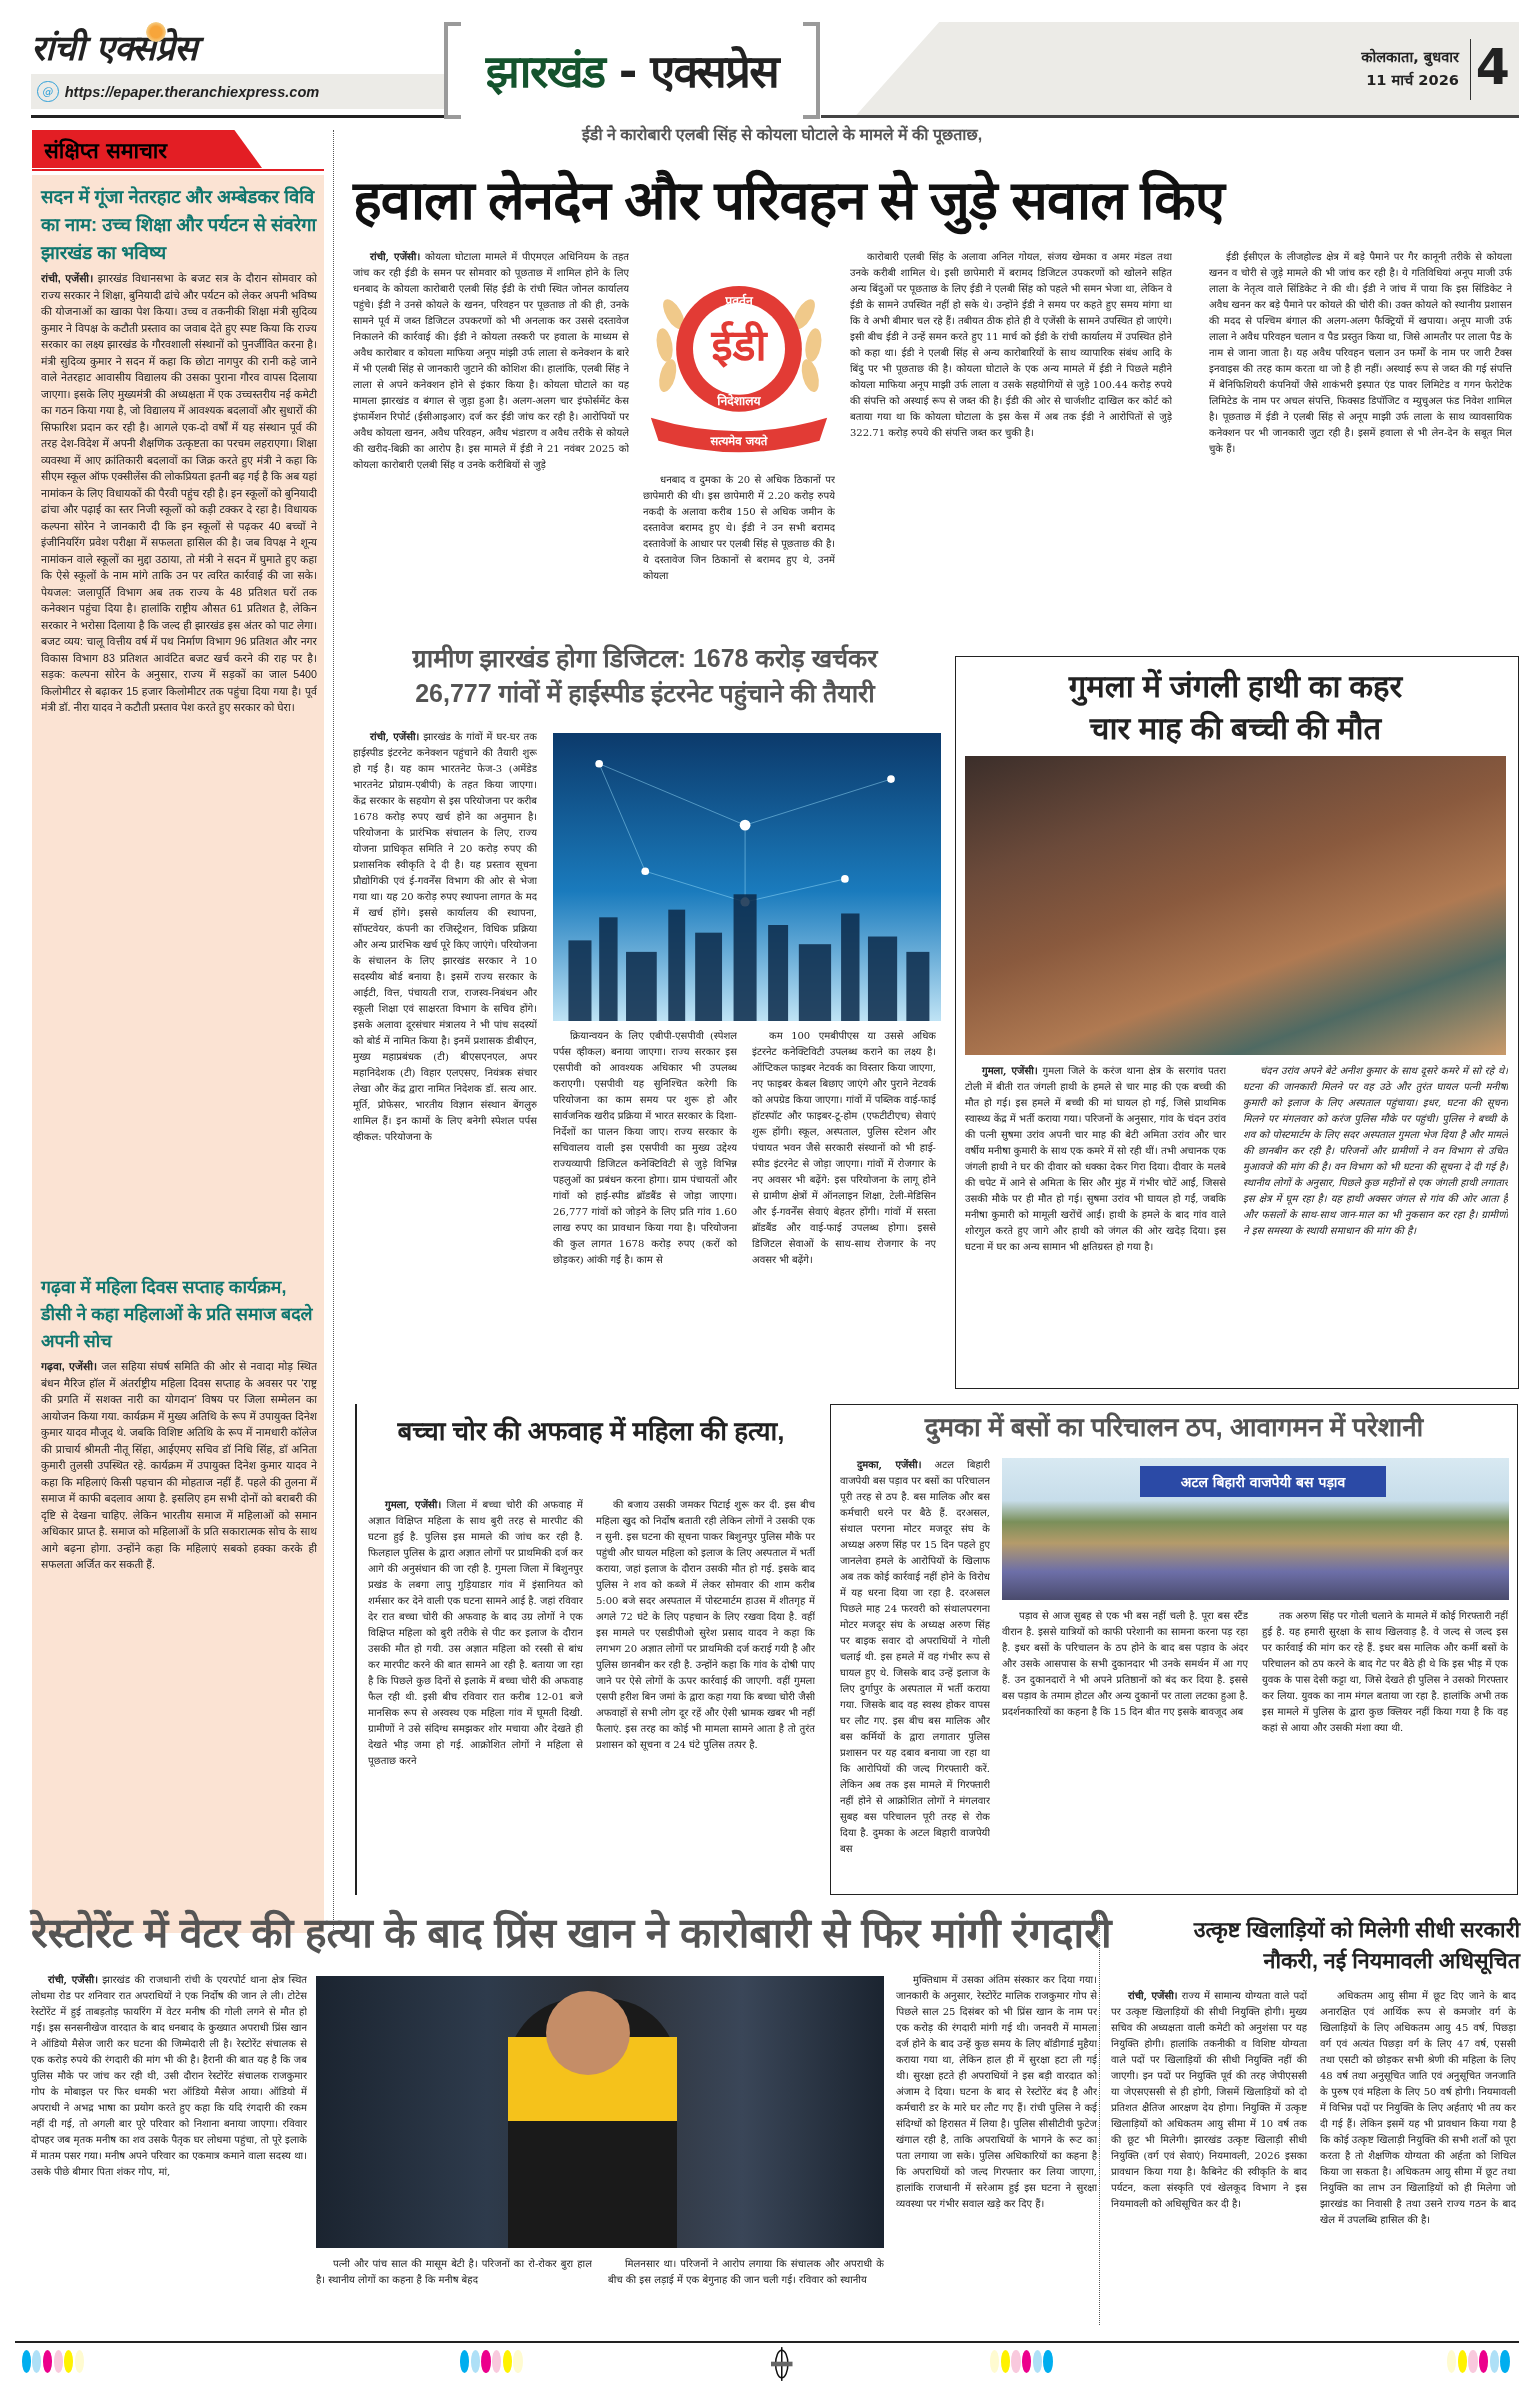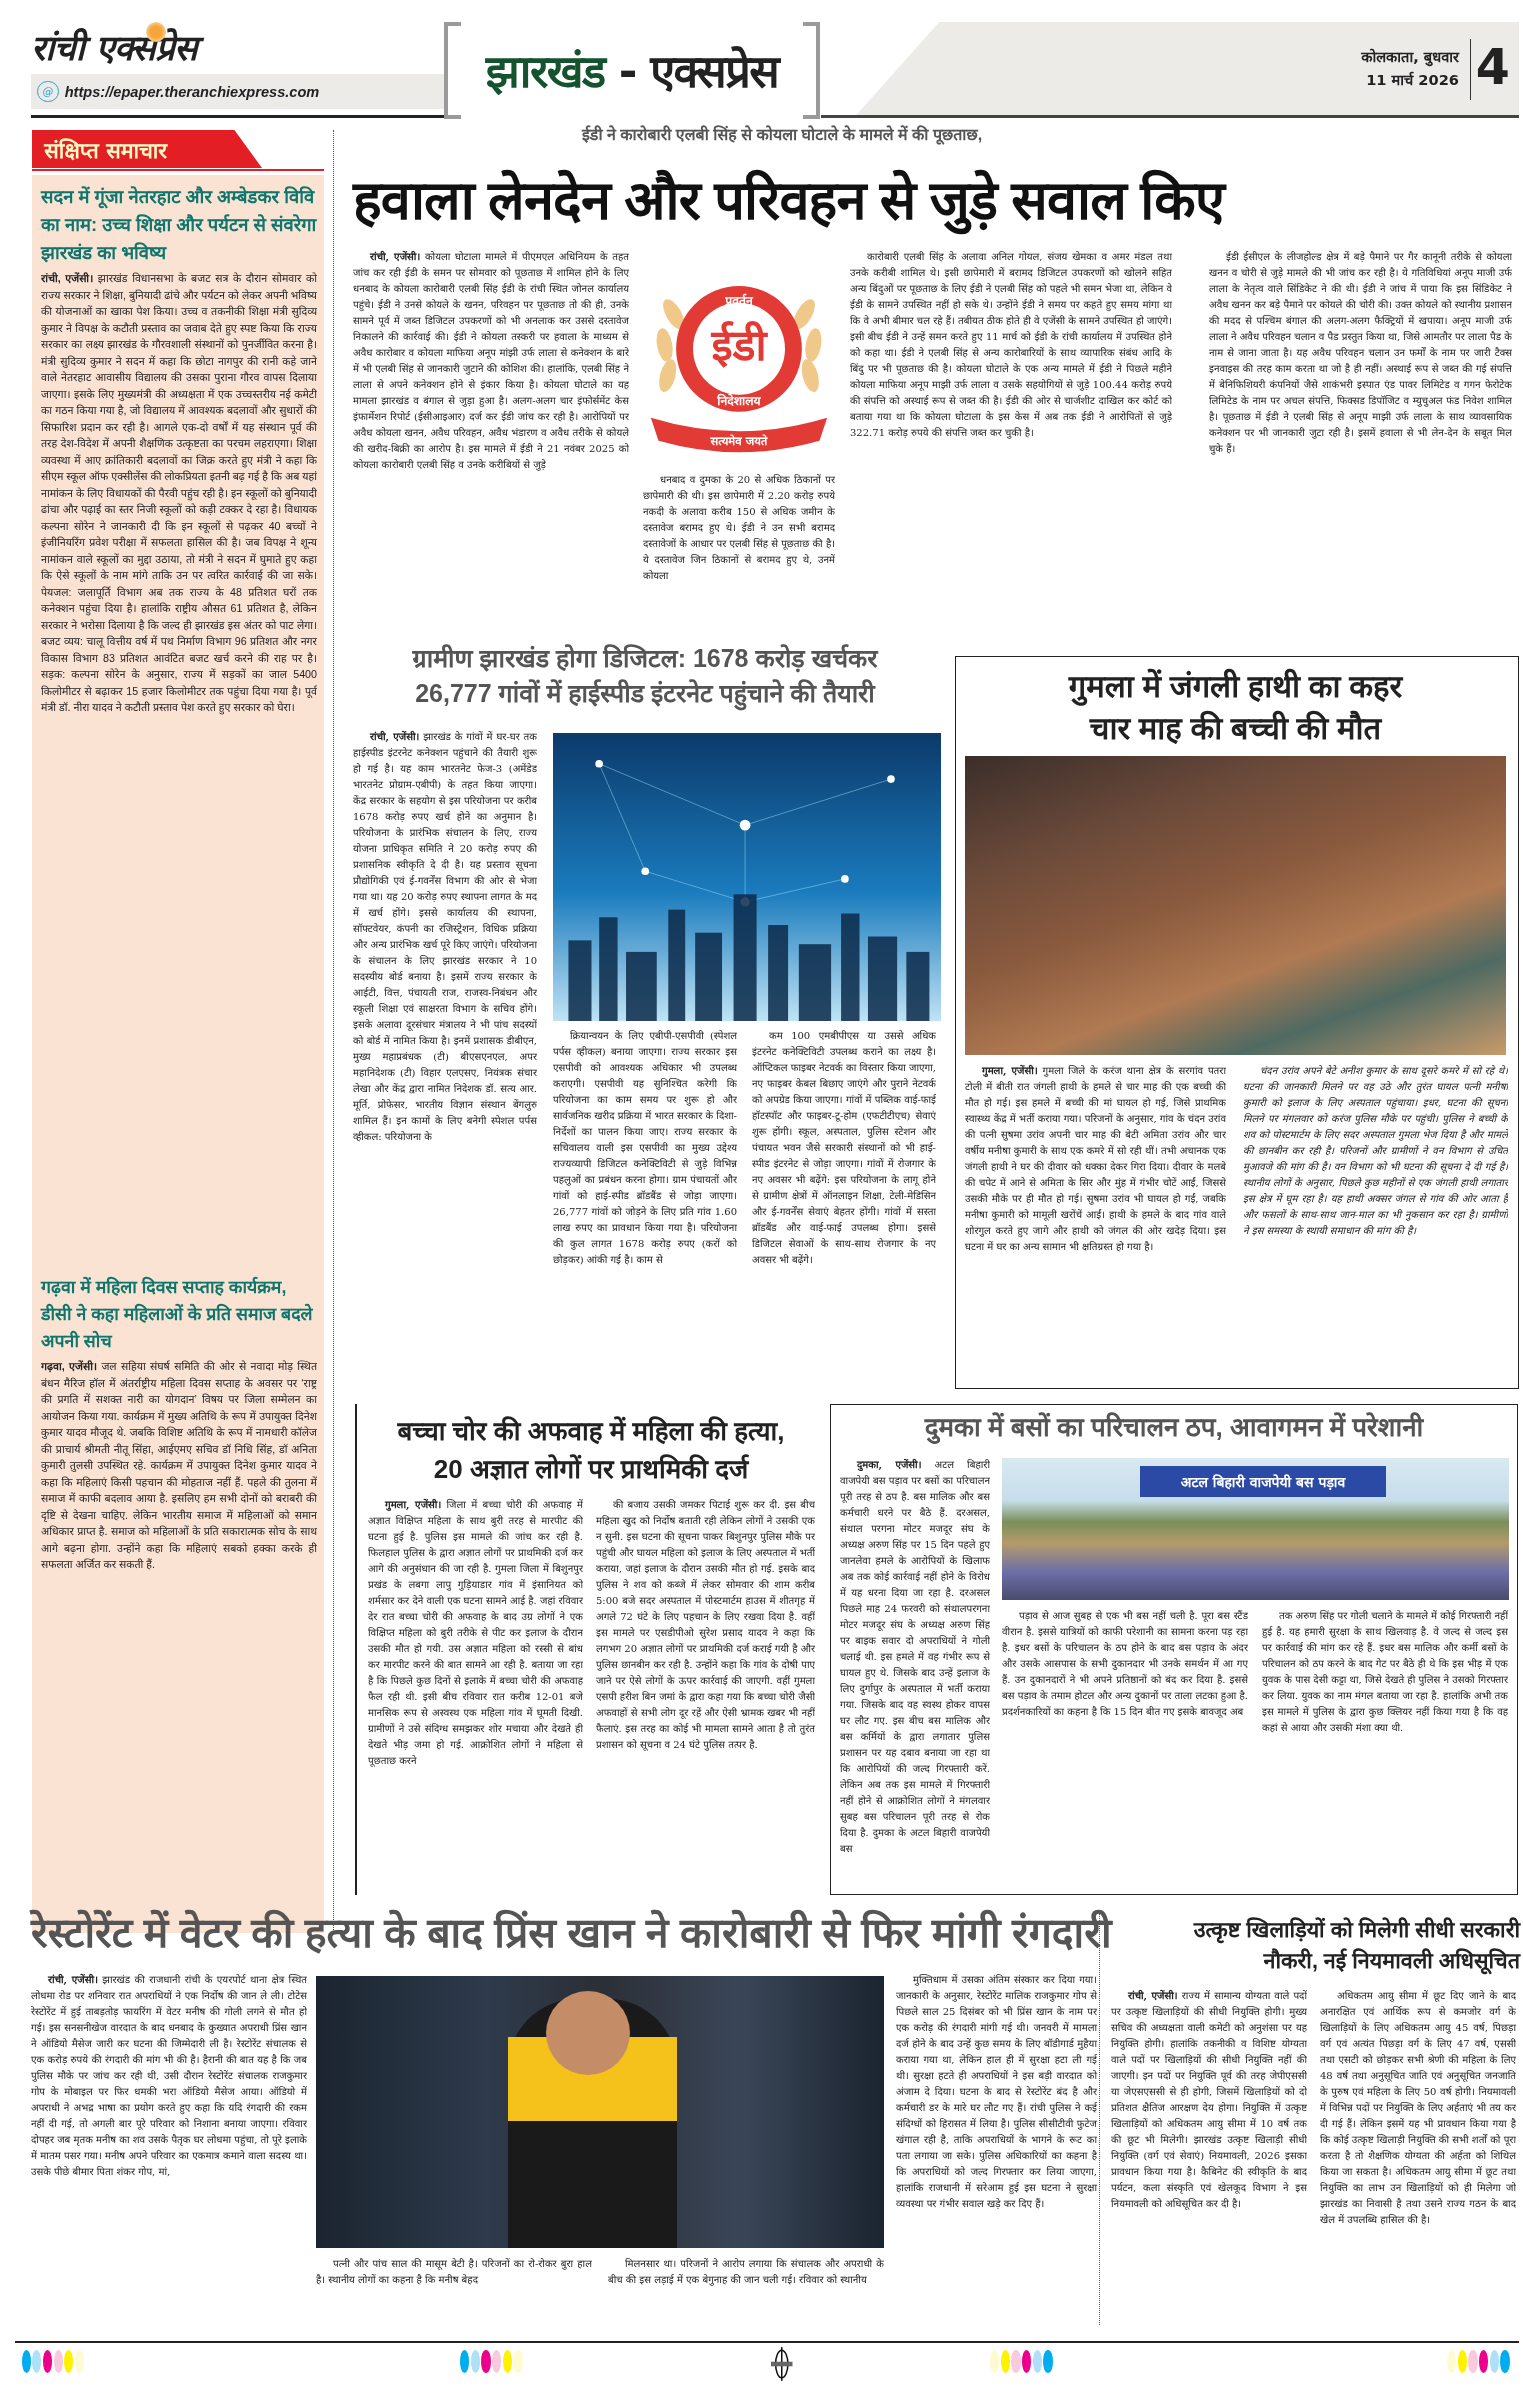--- a/index.html
+++ b/index.html
@@ -31,21 +31,21 @@
 
   .date-box { left: 821px; top: 21.5px; width: 698px; height: 94px; }
   .date-bg { position: absolute; left: 0; top: 0; width: 698px; height: 94px; background: #ecebe7; clip-path: polygon(17% 0, 100% 0, 100% 100%, 5% 100%); }
   .date-text { position: absolute; right: 60px; top: 23px; text-align: right; font-size: 14.6px; line-height: 23px; color: #222; font-weight: bold; }
   .date-sep { position: absolute; right: 48px; top: 17px; width: 1.5px; height: 61px; background: #333; }
   .page-num { position: absolute; right: 9.2px; top: 17px; font-size: 49px; font-weight: bold; color: #222; }
   .rule-top2 { left: 821px; top: 115px; width: 698px; height: 3.1px; background: #444; }
 
   
   .brief-head { left: 32px; top: 130px; width: 230px; height: 38px; background: #e31e24; clip-path: polygon(0 0, 88% 0, 100% 100%, 0 100%); }
-  .brief-head span { color: #fef9c3; font-weight: bold; font-size: 21.5px; position: absolute; left: 12.3px; top: 4.6px; }
+  .brief-head span { color: #000000; font-weight: bold; font-size: 21.5px; position: absolute; left: 12.3px; top: 4.6px; }
   .brief-line { left: 32px; top: 169px; width: 292px; height: 2.3px; background: #e31e24; }
   .brief-panel { left: 32px; top: 175px; width: 292px; height: 1758px; background: #fbe3d3; }
   .brief-title { font-family: "Liberation Sans", sans-serif; font-weight: bold; font-size: 18.4px; line-height: 28px; color: #0f766e; }
   .brief-body { font-family: "Liberation Sans", sans-serif; font-size: 10.7px; line-height: 16.5px; text-align: justify; color: #222; }
   .dotted-v { width: 0; border-left: 1.5px dotted #555; }
 
   
   .kicker { font-family: "Liberation Sans", sans-serif; font-weight: bold; font-size: 16px; color: #555; white-space: nowrap; }
   .headline-xl { font-family: "Liberation Sans", sans-serif; font-weight: bold; font-size: 54px; color: #111; white-space: nowrap; letter-spacing: -0.8px; }
   .ed-logo { width: 192px; height: 207px; }
@@ -207,21 +207,20 @@
 <div class="abs body-text clip" style="left:965px; top:1063px; width:261px; height:319px; font-size:10px;">
   <p><b>गुमला, एजेंसी।</b> <span>गुमला जिले के करंज थाना क्षेत्र के सरगांव पतरा टोली में बीती रात जंगली हाथी के हमले से चार माह की एक बच्ची की मौत हो गई। इस हमले में बच्ची की मां घायल हो गई, जिसे प्राथमिक स्वास्थ्य केंद्र में भर्ती कराया गया। परिजनों के अनुसार, गांव के चंदन उरांव की पत्नी सुषमा उरांव अपनी चार माह की बेटी अमिता उरांव और चार वर्षीय मनीषा कुमारी के साथ एक कमरे में सो रही थीं। तभी अचानक एक जंगली हाथी ने घर की दीवार को धक्का देकर गिरा दिया। दीवार के मलबे की चपेट में आने से अमिता के सिर और मुंह में गंभीर चोटें आईं, जिससे उसकी मौके पर ही मौत हो गई। सुषमा उरांव भी घायल हो गईं, जबकि मनीषा कुमारी को मामूली खरोंचें आईं। हाथी के हमले के बाद गांव वाले शोरगुल करते हुए जागे और हाथी को जंगल की ओर खदेड़ दिया। इस घटना में घर का अन्य सामान भी क्षतिग्रस्त हो गया है।</span></p>
 </div>
 <div class="abs body-text clip" style="left:1243px; top:1063px; width:265px; height:319px; font-size:10px;font-style:italic;">
   <p>चंदन उरांव अपने बेटे अनीश कुमार के साथ दूसरे कमरे में सो रहे थे। घटना की जानकारी मिलने पर वह उठे और तुरंत घायल पत्नी मनीषा कुमारी को इलाज के लिए अस्पताल पहुंचाया। इधर, घटना की सूचना मिलने पर मंगलवार को करंज पुलिस मौके पर पहुंची। पुलिस ने बच्ची के शव को पोस्टमार्टम के लिए सदर अस्पताल गुमला भेज दिया है और मामले की छानबीन कर रही है। परिजनों और ग्रामीणों ने वन विभाग से उचित मुआवजे की मांग की है। वन विभाग को भी घटना की सूचना दे दी गई है। स्थानीय लोगों के अनुसार, पिछले कुछ महीनों से एक जंगली हाथी लगातार इस क्षेत्र में घूम रहा है। यह हाथी अक्सर जंगल से गांव की ओर आता है और फसलों के साथ-साथ जान-माल का भी नुकसान कर रहा है। ग्रामीणों ने इस समस्या के स्थायी समाधान की मांग की है।</p>
 </div>
 
 <div class="abs" style="left:355px; top:1404px; width:1.5px; height:491px; background:#222;"></div>
 <div class="abs hl" style="left:361px; top:1412px; width:460px; font-size:26px; line-height:38px;">
   <div>बच्चा चोर की अफवाह में महिला की हत्या,</div>
-  <div>20 अज्ञात लोगों पर प्राथमिकी दर्ज</div>
 </div>
 <div class="abs body-text clip" style="left:368px; top:1497px; width:215px; height:391px;">
   <p><b>गुमला, एजेंसी।</b> <span>जिला में बच्चा चोरी की अफवाह में अज्ञात विक्षिप्त महिला के साथ बुरी तरह से मारपीट की घटना हुई है. पुलिस इस मामले की जांच कर रही है. फिलहाल पुलिस के द्वारा अज्ञात लोगों पर प्राथमिकी दर्ज कर आगे की अनुसंधान की जा रही है. गुमला जिला में बिशुनपुर प्रखंड के लबगा लापु गुड़ियाडार गांव में इंसानियत को शर्मसार कर देने वाली एक घटना सामने आई है. जहां रविवार देर रात बच्चा चोरी की अफवाह के बाद उग्र लोगों ने एक विक्षिप्त महिला को बुरी तरीके से पीट कर इलाज के दौरान उसकी मौत हो गयी. उस अज्ञात महिला को रस्सी से बांध कर मारपीट करने की बात सामने आ रही है. बताया जा रहा है कि पिछले कुछ दिनों से इलाके में बच्चा चोरी की अफवाह फैल रही थी. इसी बीच रविवार रात करीब 12-01 बजे मानसिक रूप से अस्वस्थ एक महिला गांव में घूमती दिखी. ग्रामीणों ने उसे संदिग्ध समझकर शोर मचाया और देखते ही देखते भीड़ जमा हो गई. आक्रोशित लोगों ने महिला से पूछताछ करने</span></p>
 </div>
 <div class="abs body-text clip" style="left:596px; top:1497px; width:219px; height:391px;">
   <p>की बजाय उसकी जमकर पिटाई शुरू कर दी. इस बीच महिला खुद को निर्दोष बताती रही लेकिन लोगों ने उसकी एक न सुनी. इस घटना की सूचना पाकर बिशुनपुर पुलिस मौके पर पहुंची और घायल महिला को इलाज के लिए अस्पताल में भर्ती कराया, जहां इलाज के दौरान उसकी मौत हो गई. इसके बाद पुलिस ने शव को कब्जे में लेकर सोमवार की शाम करीब 5:00 बजे सदर अस्पताल में पोस्टमार्टम हाउस में शीतगृह में अगले 72 घंटे के लिए पहचान के लिए रखवा दिया है. वहीं इस मामले पर एसडीपीओ सुरेश प्रसाद यादव ने कहा कि लगभग 20 अज्ञात लोगों पर प्राथमिकी दर्ज कराई गयी है और पुलिस छानबीन कर रही है. उन्होंने कहा कि गांव के दोषी पाए जाने पर ऐसे लोगों के ऊपर कार्रवाई की जाएगी. वहीं गुमला एसपी हरीश बिन जमां के द्वारा कहा गया कि बच्चा चोरी जैसी अफवाहों से सभी लोग दूर रहें और ऐसी भ्रामक खबर भी नहीं फैलाएं. इस तरह का कोई भी मामला सामने आता है तो तुरंत प्रशासन को सूचना व 24 घंटे पुलिस तत्पर है.</p>
 </div>
 
 <div class="abs box" style="left:830px; top:1404px; width:688px; height:491px;"></div>
 <div class="abs hl" style="left:840px; top:1408px; width:668px; font-size:26px; line-height:38px; color:#555;">दुमका में बसों का परिचालन ठप, आवागमन में परेशानी</div>

